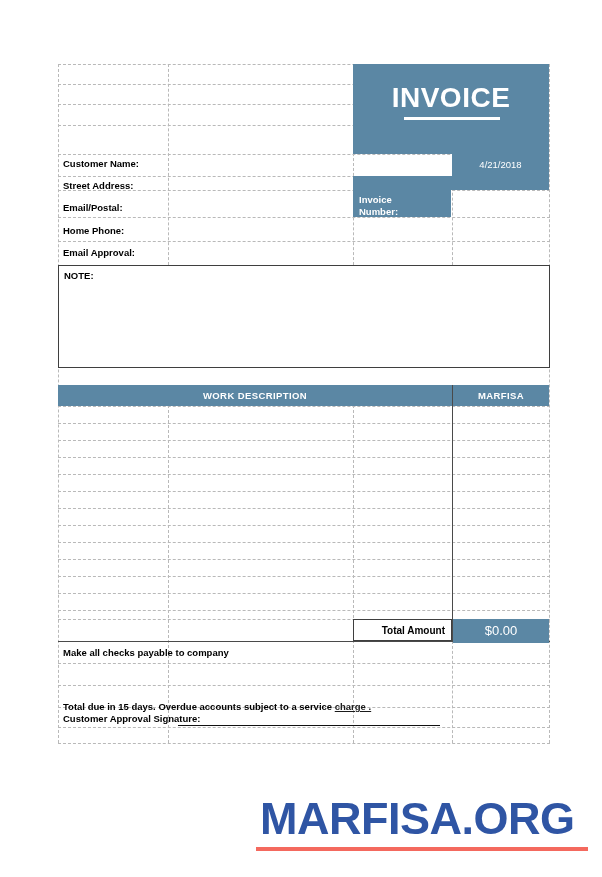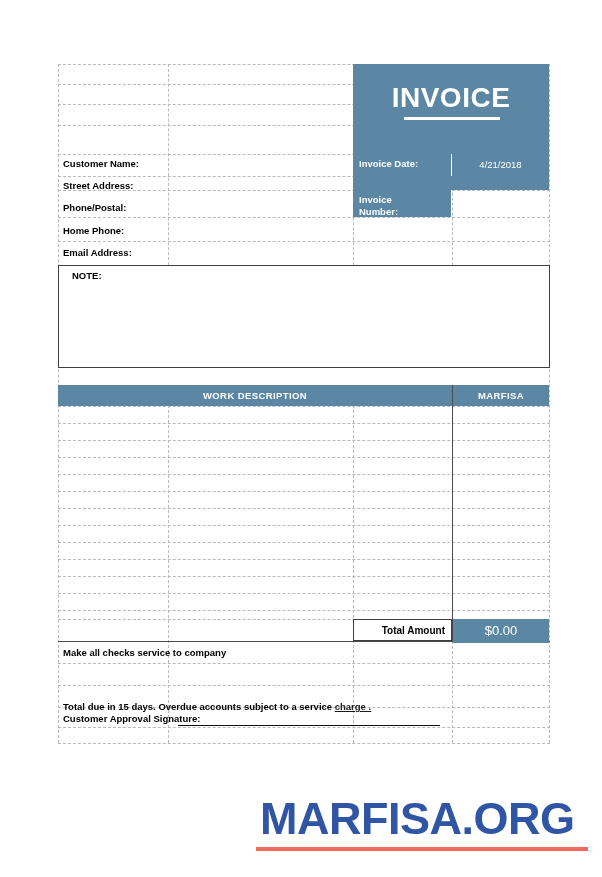--- a/index.html
+++ b/index.html
@@ -136,21 +136,20 @@
     border: 1px solid #3f3f3f;
     background: #ffffff;
   }
   #note-label {
     position: absolute;
     left: 5px;
     top: 4px;
     font-size: 9.5px;
     font-weight: bold;
     color: #000000;
-    margin-left: 8px;
   }
 
   
   #work-header-desc {
     left: 0;
     top: 323px;
     width: 394px;
     height: 21px;
   }
   #work-header-amount {
@@ -327,56 +326,53 @@
   </div>
 
   <div class="blue" id="blue-filler-a"></div>
   <div class="blue" id="blue-filler-b"></div>
 
   <div class="blue" id="invoice-title-block">
     <div id="invoice-title">INVOICE</div>
     <div id="invoice-title-rule"></div>
   </div>
 
-  <div class="blue" id="invoice-date-label-cell">
-    <div class="blue-label">Invoice Date:</div>
-  </div>
   <div class="blue" id="invoice-date-value-cell">
     <div class="blue-value">4/21/2018</div>
   </div>
 
   <div class="blue" id="invoice-num-label-cell">
     <div class="blue-label"><span>Invoice</span><br><span>Number:</span></div>
   </div>
 
   <div class="field-label" style="top:96px">Customer Name:</div>
   <div class="field-label" style="top:118px">Street Address:</div>
-  <div class="field-label" style="top:140px">Phone/Postal:</div>
+  <div class="field-label" style="top:140px">Email/Postal:</div>
   <div class="field-label" style="top:163px">Home Phone:</div>
-  <div class="field-label" style="top:185px">Email Address:</div>
+  <div class="field-label" style="top:185px">Email Approval:</div>
 
   <div id="note-box">
     <div id="note-label">NOTE:</div>
   </div>
 
   <div class="blue" id="work-header-desc">
     <div class="col-header-text">WORK DESCRIPTION</div>
   </div>
   <div class="blue" id="work-header-amount">
     <div class="col-header-text">MARFISA</div>
   </div>
 
   <div id="total-label-cell">
     <div id="total-label">Total Amount</div>
   </div>
   <div class="blue" id="total-value-cell">
     <div id="total-value">$0.00</div>
   </div>
 
-  <div class="footer-note" id="note-checks">Make all checks service to company</div>
+  <div class="footer-note" id="note-checks">Make all checks payable to company</div>
   <div class="footer-note" id="note-terms"><span>Total due in 15 days. Overdue accounts subject to a service </span><span class="link-text">charge .</span></div>
 
   <div id="signature-label">Customer Approval Signature:</div>
   <div id="signature-rule"></div>
 
 </div>
 
 <div id="watermark">
   <div id="watermark-text">MARFISA.ORG</div>
   <div id="watermark-rule"></div>

